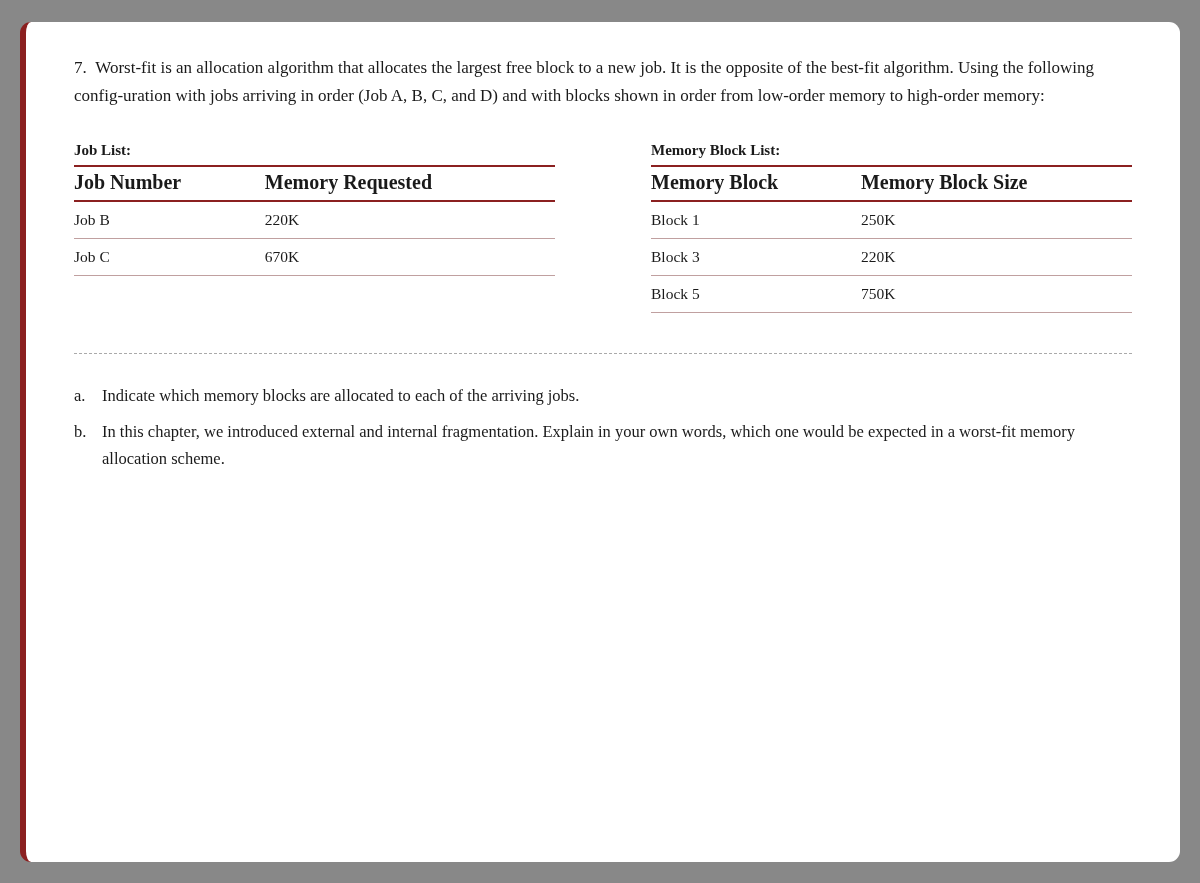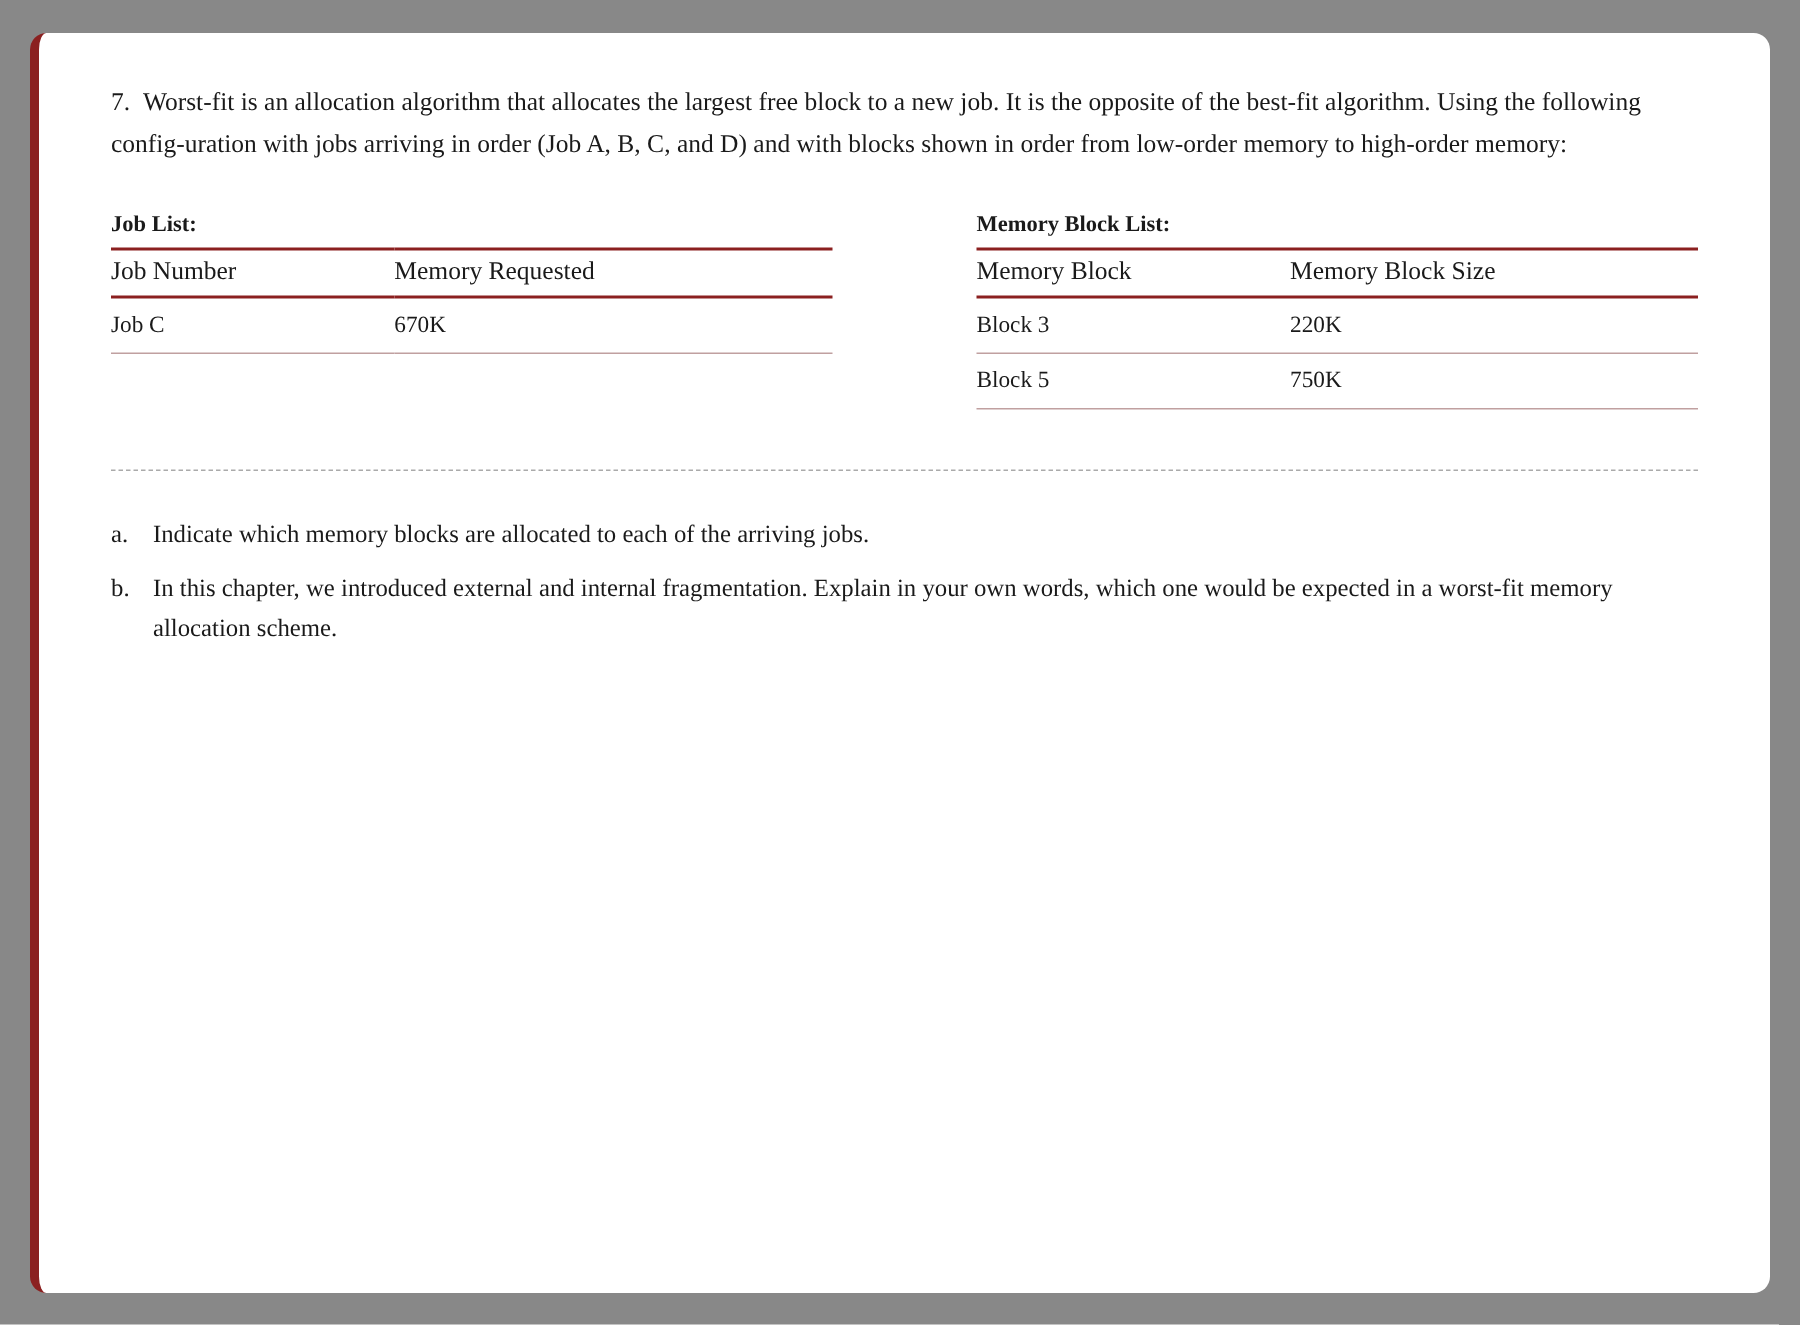--- a/index.html
+++ b/index.html
@@ -58,26 +58,26 @@
     }
 
     table {
       width: 100%;
       border-collapse: collapse;
       font-size: 15.5px;
       color: #1a1a1a;
     }
 
     thead tr th {
-      font-weight: normal;
+      font-weight: bold;
       text-align: left;
       padding: 4px 8px 6px 0;
       border-top: 2px solid #8b2020;
       border-bottom: 2px solid #8b2020;
-      font-size: 17px;
+      font-size: 20px;
     }
 
     tbody tr td {
       padding: 9px 8px 9px 0;
       border-bottom: 1px solid #c0a0a0;
       font-size: 15.5px;
     }
 
     tbody tr:last-child td {
       border-bottom: 1px solid #c0a0a0;
@@ -127,37 +127,45 @@
       <div class="table-title">Job List:</div>
       <table>
         <thead>
           <tr>
             <th>Job Number</th>
             <th>Memory Requested</th>
           </tr>
         </thead>
         <tbody id="job-list-body">
             <tr>
+              <td>Job B</td>
+              <td>220K</td>
+            </tr>
+            <tr>
               <td>Job C</td>
               <td>670K</td>
             </tr>
           </tbody>
       </table>
     </div>
 
     <div class="table-container">
       <div class="table-title">Memory Block List:</div>
       <table>
         <thead>
           <tr>
             <th>Memory Block</th>
             <th>Memory Block Size</th>
           </tr>
         </thead>
         <tbody id="memory-block-body">
+        <tr>
+              <td>Block 1</td>
+              <td>250K</td>
+            </tr>
             <tr>
               <td>Block 3</td>
               <td>220K</td>
             </tr>
             <tr>
               <td>Block 5</td>
               <td>750K</td>
             </tr>
           </tbody>
       </table>

